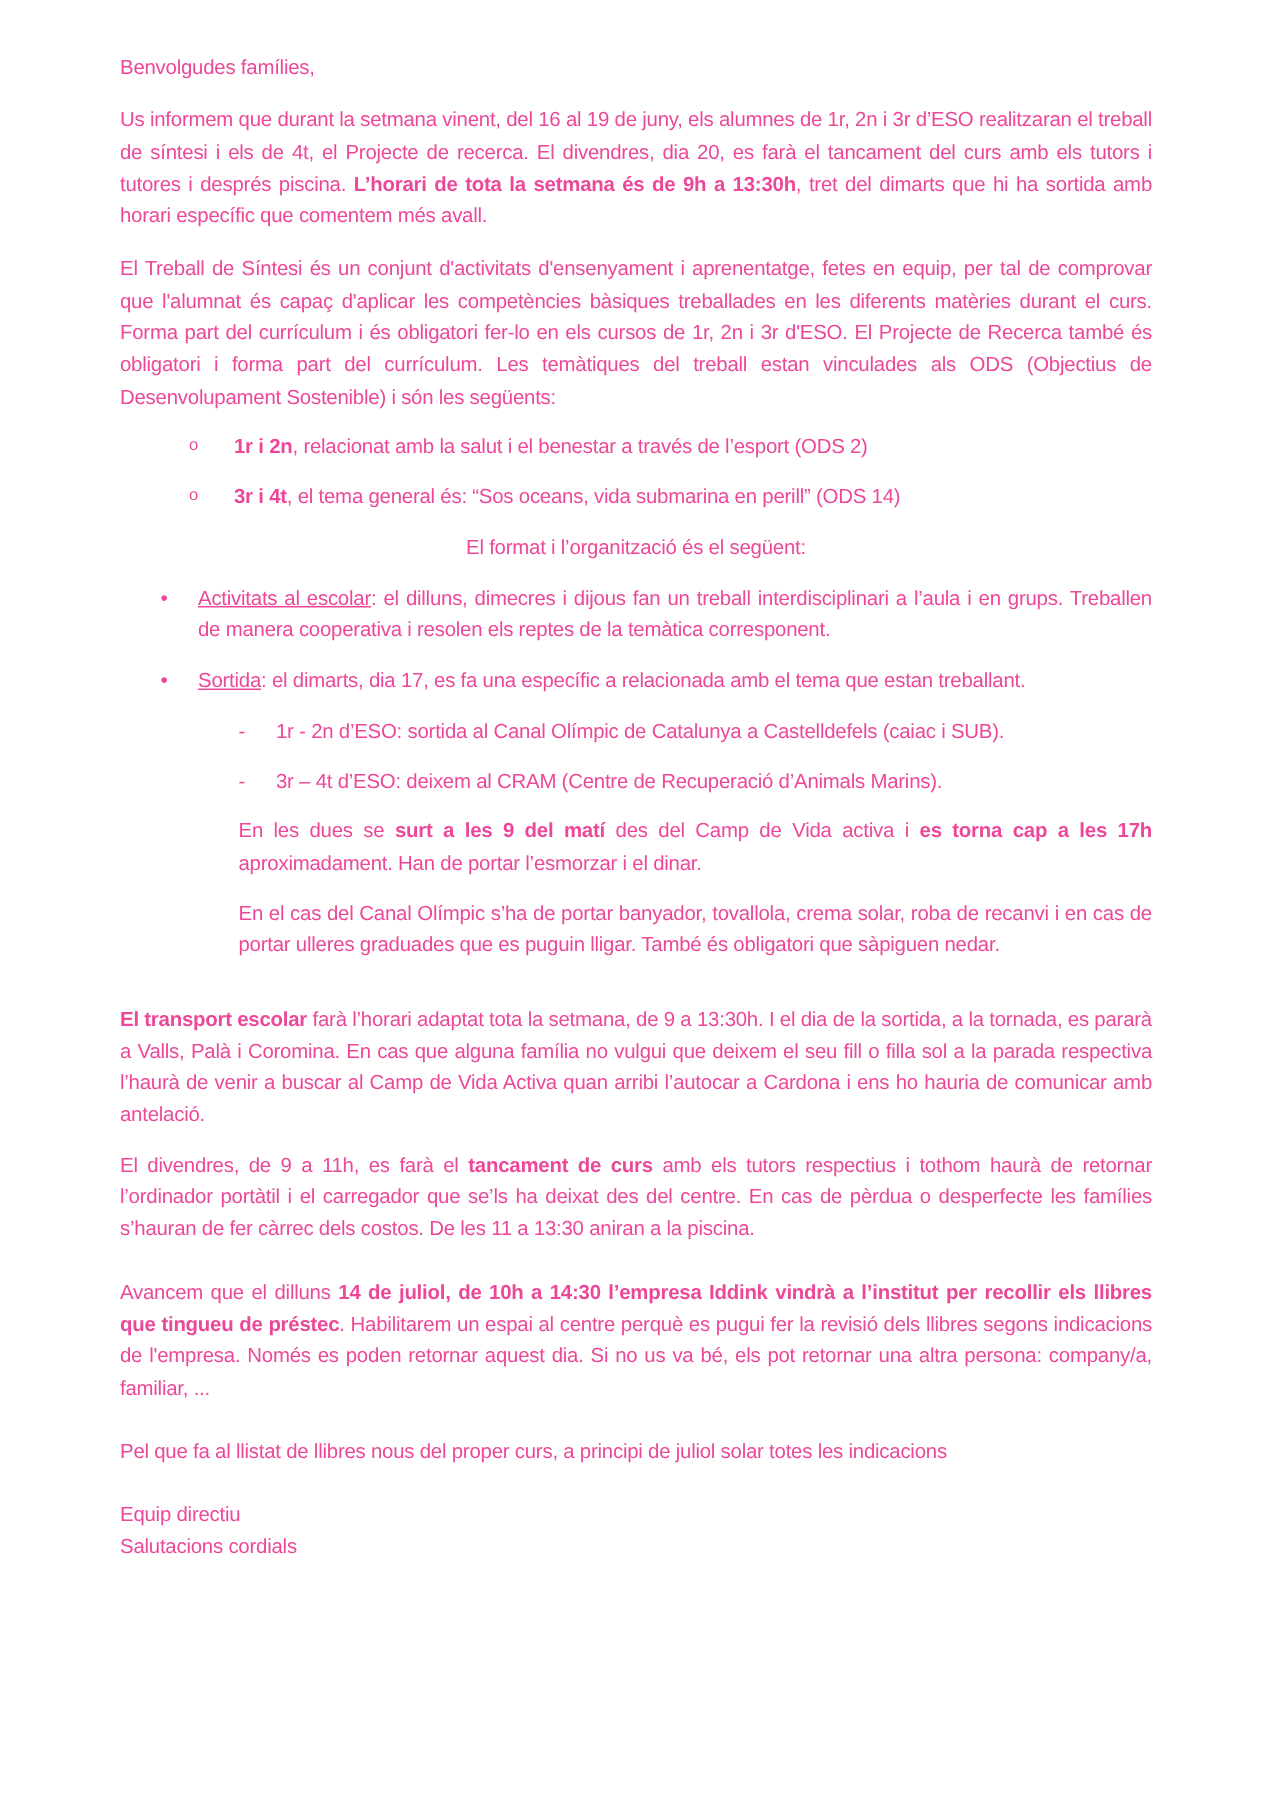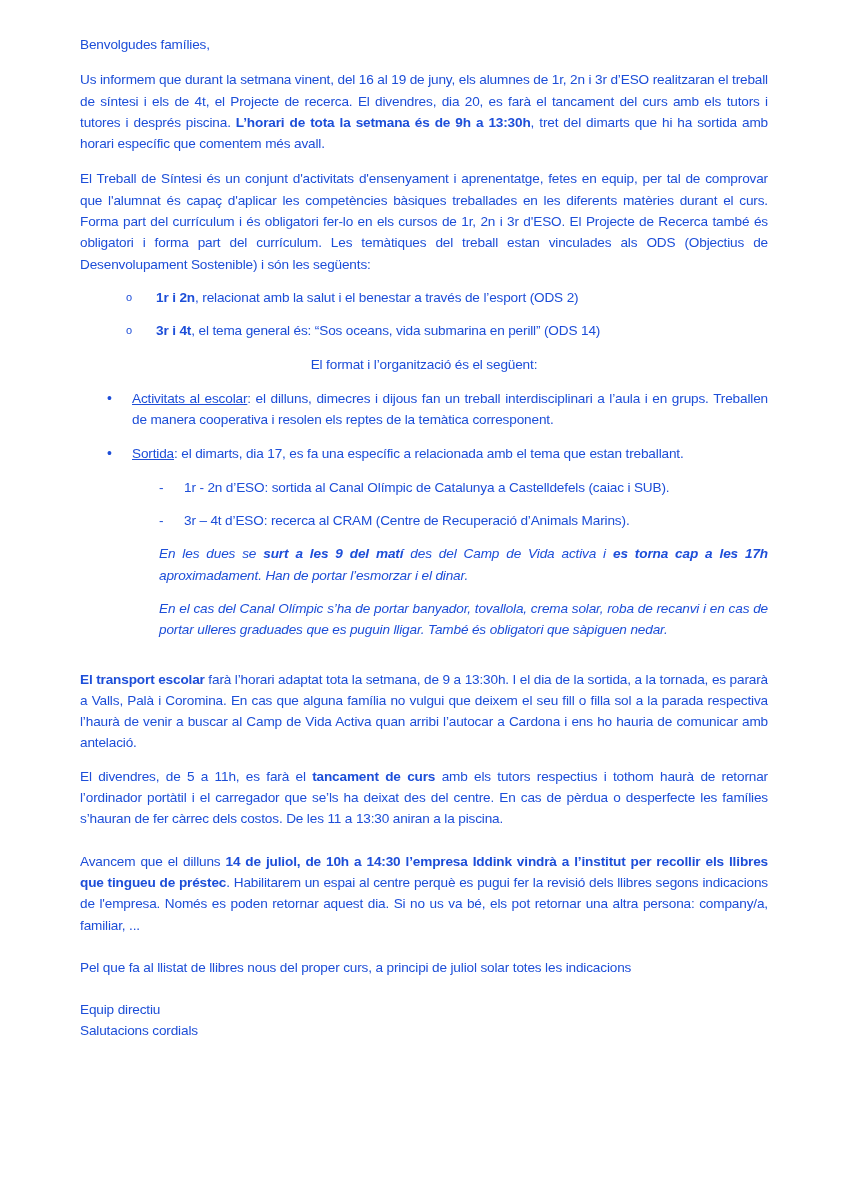--- a/index.html
+++ b/index.html
@@ -1,34 +1,34 @@
 <!DOCTYPE html>
 <html><head>
   <meta charset="utf-8">
   <style>
     html, body { margin: 0; padding: 0; background: #ffffff; }
     body { width: 848px; height: 1200px; position: relative; overflow: hidden; }
     .page {
       position: absolute; left: 80px; top: 34px; width: 688px;
       font-family: "Liberation Sans", sans-serif;
-      font-size: 13.6px; line-height: 21.3px; color: #1d4ed8;
+      font-size: 13.6px; line-height: 21.3px; color: #ec4899;
       letter-spacing: -0.15px;
     }
     .p { margin: 0; text-align: justify; }
     .p.left { text-align: left; }
     b { font-weight: bold; }
     u { text-decoration: underline; }
     .sub-list { margin: 0; padding: 0; list-style: none; }
     .sub-item { position: relative; padding-left: 76px; }
     .sub-item .marker { position: absolute; left: 46px; top: 0; font-size: 11px; }
     .bullet-item { position: relative; padding-left: 52px; text-align: justify; }
     .bullet-item .marker { position: absolute; left: 27px; top: 0; font-size: 14px; }
     .dash-item { position: relative; padding-left: 104px; }
     .dash-item .marker { position: absolute; left: 79px; top: 0; }
-    .indented { padding-left: 79px; text-align: justify; font-style: italic; }
+    .indented { padding-left: 79px; text-align: justify; }
   </style>
 </head>
 <body>
 
 <div class="page">
 
   <p class="p left" style="margin-bottom:14px;">Benvolgudes famílies,</p>
 
   <p class="p" style="margin-bottom:14px;"><span>Us informem que durant la setmana vinent, del 16 al 19 de juny, els alumnes de 1r, 2n i 3r d’ESO realitzaran el treball de síntesi i els de 4t, el Projecte de recerca. El divendres, dia 20,  es farà el tancament del curs amb els tutors i tutores i després piscina. </span><b>L’horari de tota la setmana és de 9h a 13:30h</b><span>, tret del dimarts que hi ha sortida amb horari específic que comentem més avall.</span></p>
 
@@ -57,30 +57,30 @@
     <u>Sortida</u><span>: el dimarts, dia 17, es fa una específic a relacionada amb el tema que estan treballant.</span>
   </div>
 
   <div class="dash-item" style="margin-bottom:12px;">
     <span class="marker">-</span>
     <span>1r - 2n d’ESO: sortida al Canal Olímpic de Catalunya a Castelldefels (caiac i  SUB).</span>
   </div>
 
   <div class="dash-item" style="margin-bottom:12px;">
     <span class="marker">-</span>
-    <span>3r – 4t d’ESO: recerca al CRAM (Centre de Recuperació d’Animals Marins).</span>
+    <span>3r – 4t d’ESO: deixem al CRAM (Centre de Recuperació d’Animals Marins).</span>
   </div>
 
   <p class="p indented" style="margin-bottom:12px;"><span>En les dues se </span><b>surt a les 9 del matí</b><span> des del Camp de Vida activa i </span><b>es torna cap a les 17h</b><span> aproximadament. Han de portar l’esmorzar i el dinar.</span></p>
 
   <p class="p indented" style="margin-bottom:28px;">En el cas del Canal Olímpic s’ha de portar banyador, tovallola, crema solar, roba de recanvi i en cas de portar ulleres graduades que es puguin lligar. També és obligatori que sàpiguen nedar.</p>
 
   <p class="p" style="margin-bottom:12px;"><b>El transport escolar</b><span> farà l’horari adaptat tota la setmana, de 9 a 13:30h. I el dia de la sortida, a la tornada, es pararà a Valls, Palà i Coromina. En cas que alguna família no vulgui que deixem el seu fill o filla sol a la parada respectiva l’haurà de venir a buscar al Camp de Vida Activa quan arribi l’autocar a Cardona i ens ho hauria de comunicar amb antelació.</span></p>
 
-  <p class="p" style="margin-bottom:21px;"><span>El divendres, de 5 a 11h, es farà el </span><b>tancament de curs</b><span> amb els tutors respectius i tothom haurà de retornar l’ordinador portàtil i el carregador que se’ls ha deixat des del centre. En cas de pèrdua o desperfecte les famílies s’hauran de fer càrrec dels costos. De les 11 a 13:30 aniran a la piscina.</span></p>
+  <p class="p" style="margin-bottom:21px;"><span>El divendres, de 9 a 11h, es farà el </span><b>tancament de curs</b><span> amb els tutors respectius i tothom haurà de retornar l’ordinador portàtil i el carregador que se’ls ha deixat des del centre. En cas de pèrdua o desperfecte les famílies s’hauran de fer càrrec dels costos. De les 11 a 13:30 aniran a la piscina.</span></p>
 
   <p class="p" style="margin-bottom:21px;"><span>Avancem que el dilluns </span><b>14 de juliol, de 10h a 14:30 l’empresa Iddink vindrà a l’institut per recollir els llibres que tingueu de préstec</b><span>. Habilitarem un espai al centre perquè es pugui fer la revisió dels llibres segons indicacions de l'empresa. Només es poden retornar aquest dia. Si no us va bé, els pot retornar una altra persona: company/a, familiar, ...</span></p>
 
   <p class="p left" style="margin-bottom:21px;">Pel que fa al llistat de llibres nous del proper curs, a principi de juliol solar totes les indicacions</p>
 
 
   <p class="p left">Equip directiu</p>
 
   <p class="p left" style="margin-bottom:13px;">Salutacions cordials</p>
 </div>

